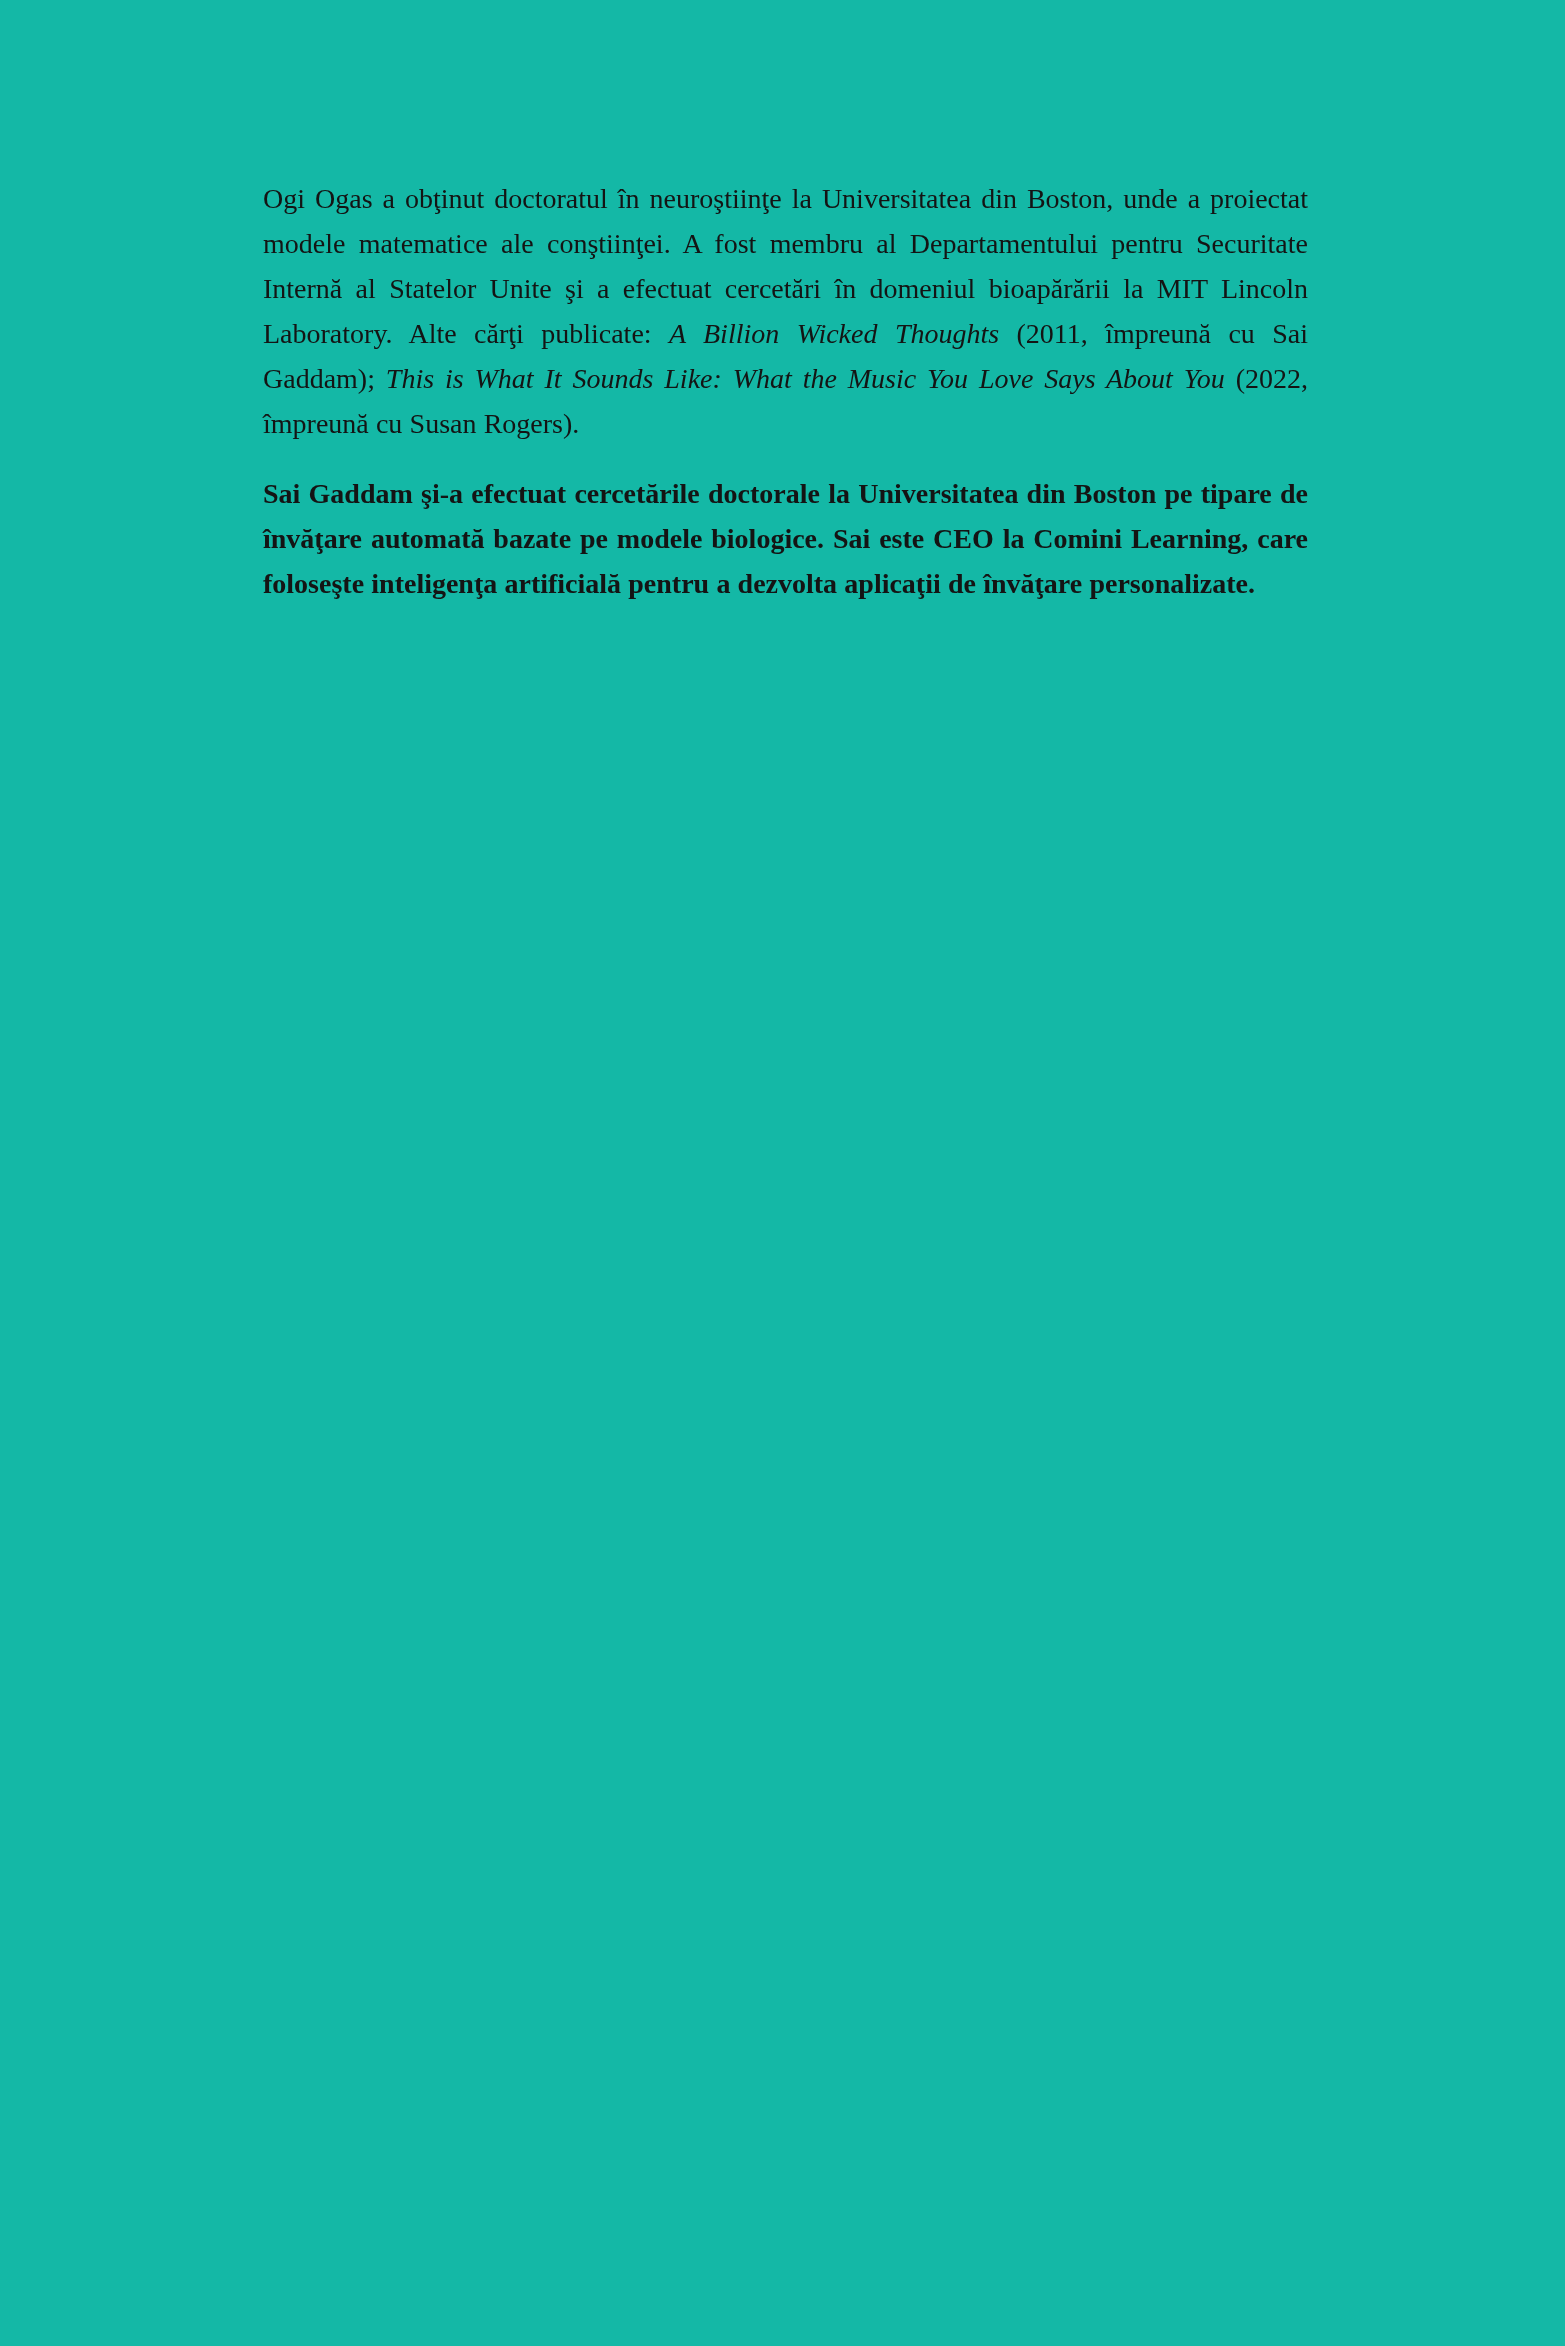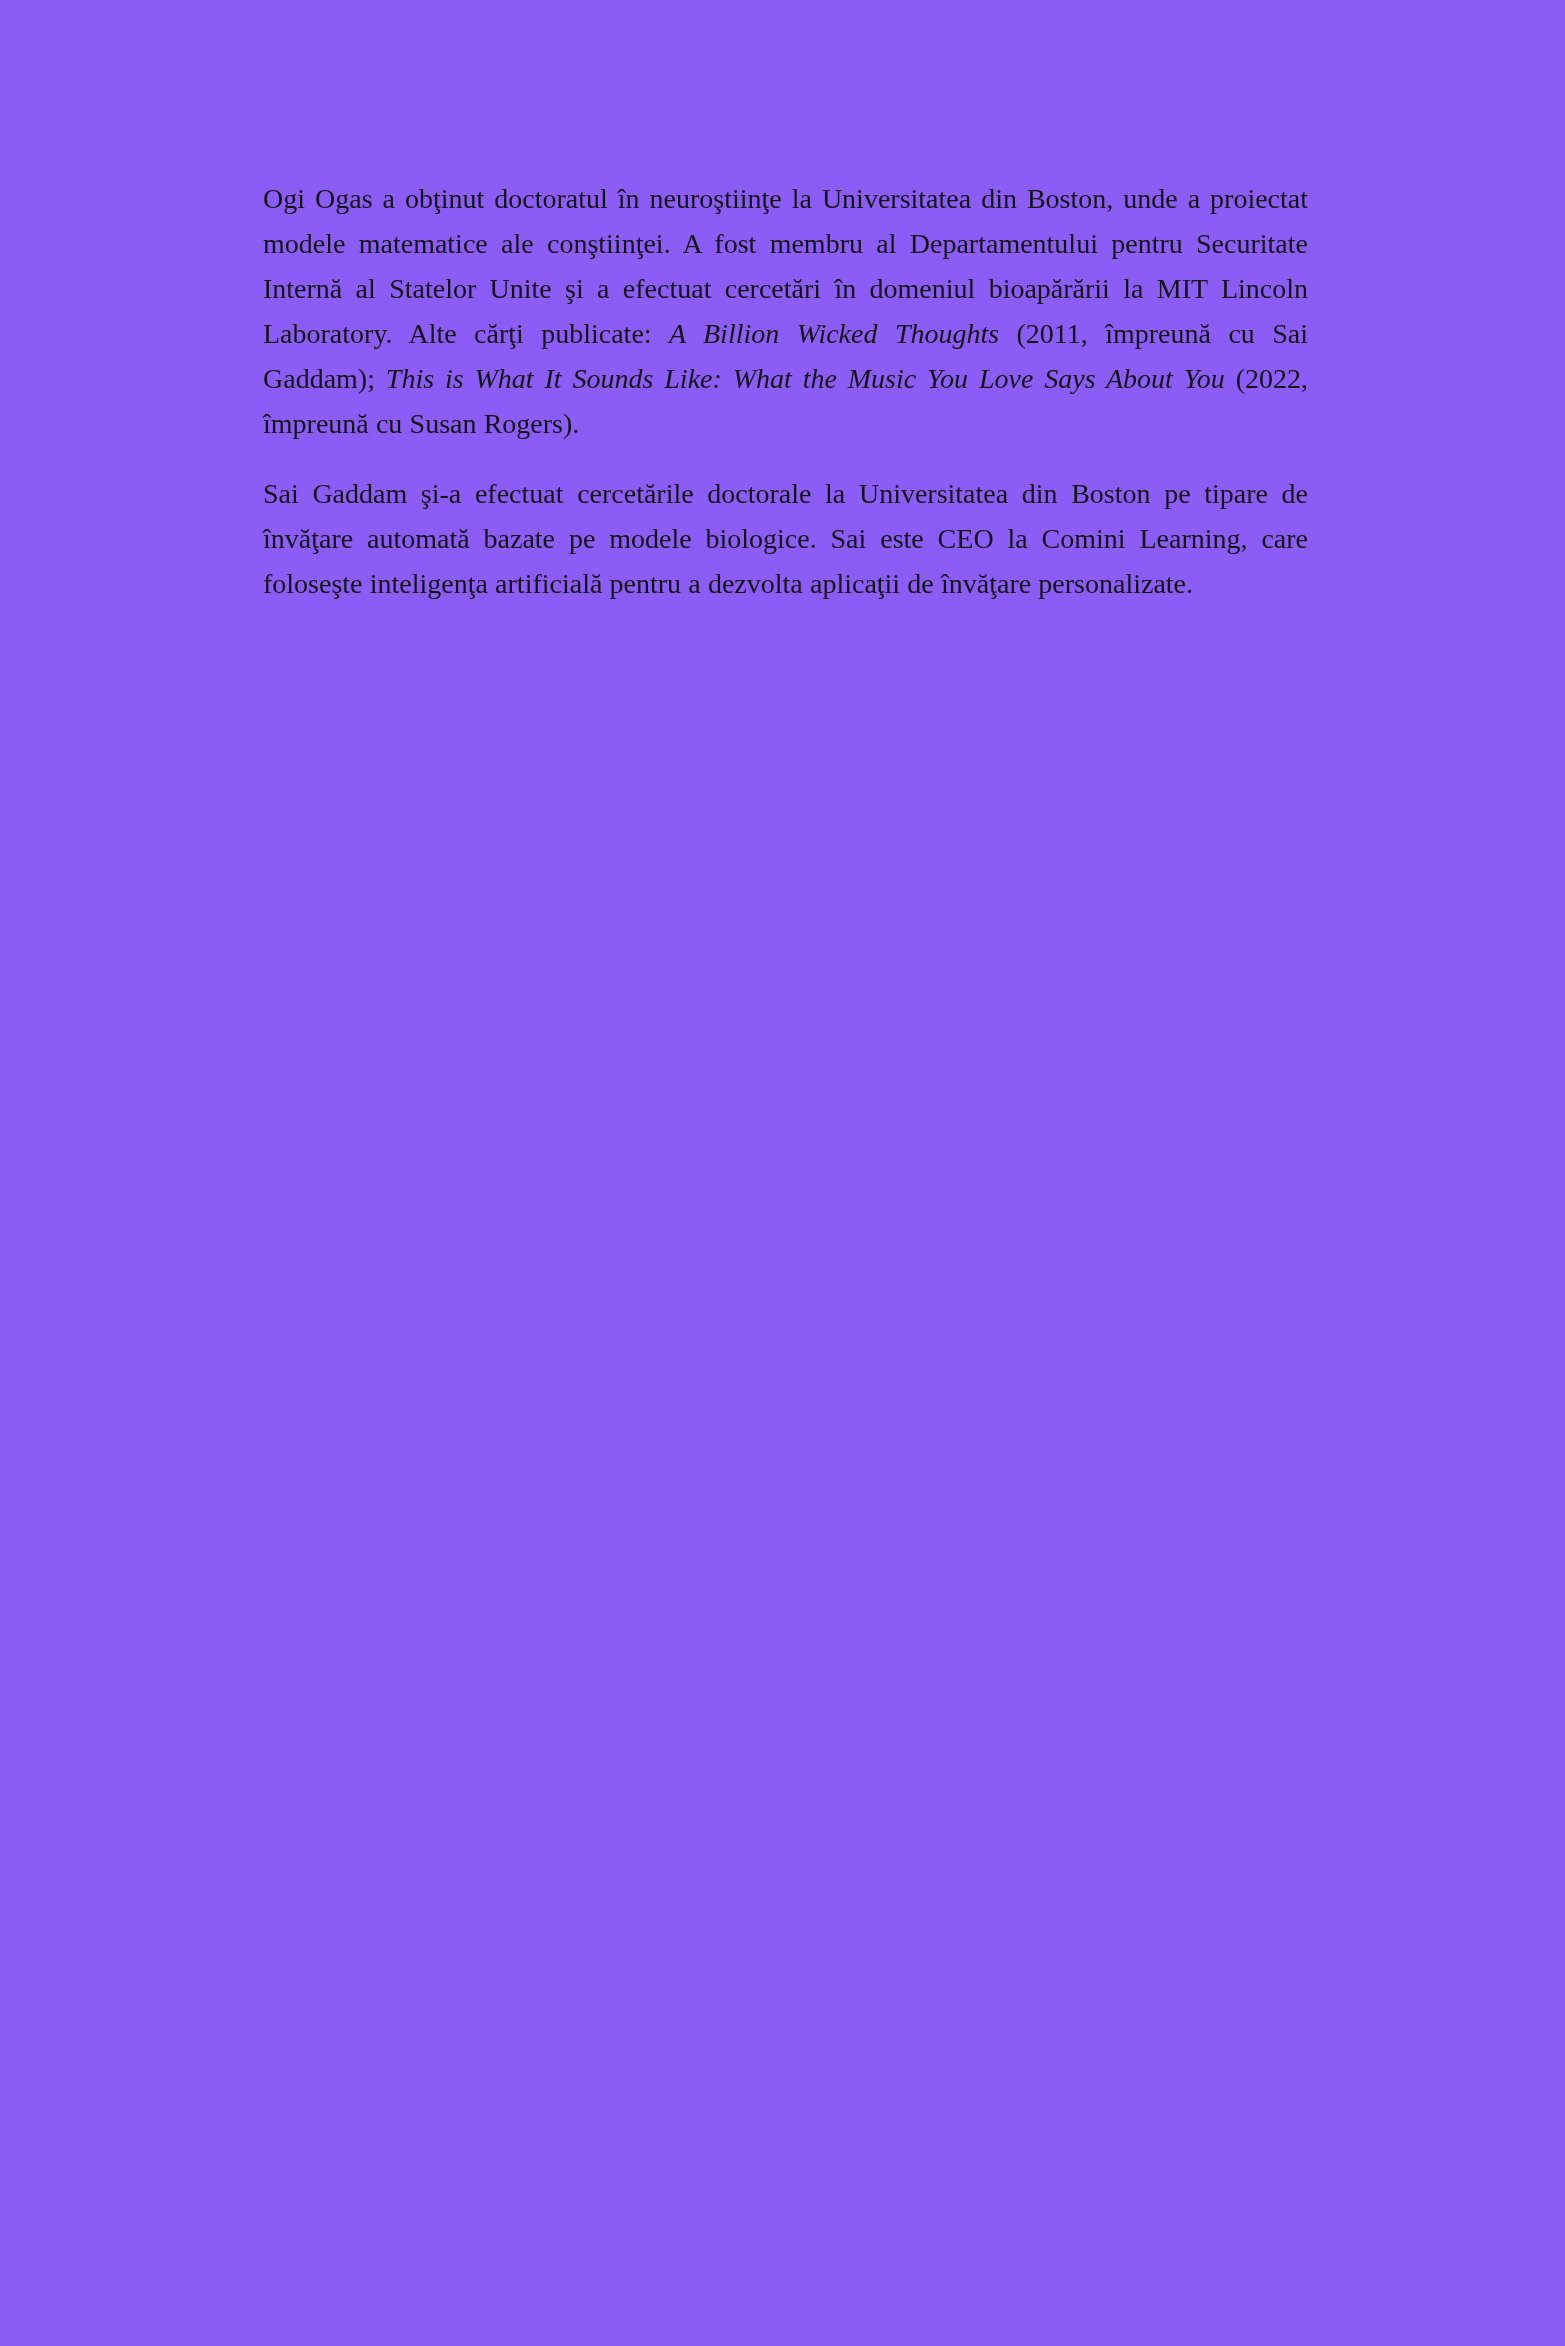--- a/index.html
+++ b/index.html
@@ -14,40 +14,41 @@
     color: #1a1a1a;
     position: relative;
     overflow: hidden;
   }
   .page {
     position: absolute;
     left: 0;
     top: 0;
     width: 1565px;
     height: 2347px;
-    background: #8b5cf6;
+    background: #14b8a6;
   }
   .text-block {
     position: absolute;
     left: 263px;
     top: 176px;
     width: 1045px;
   }
   p.para {
     margin: 0 0 24.6px 0;
     font-size: 28px;
     line-height: 45px;
     text-align: justify;
     text-justify: inter-word;
     word-spacing: 0.2px;
     color: #141414;
     hyphens: none;
   }
   p.para:last-child {
     margin-bottom: 8px;
+    font-weight: bold;
   }
   .it {
     font-style: italic;
   }
 </style>
 </head>
 <body>
 
 <div class="page">
   <div class="text-block">

